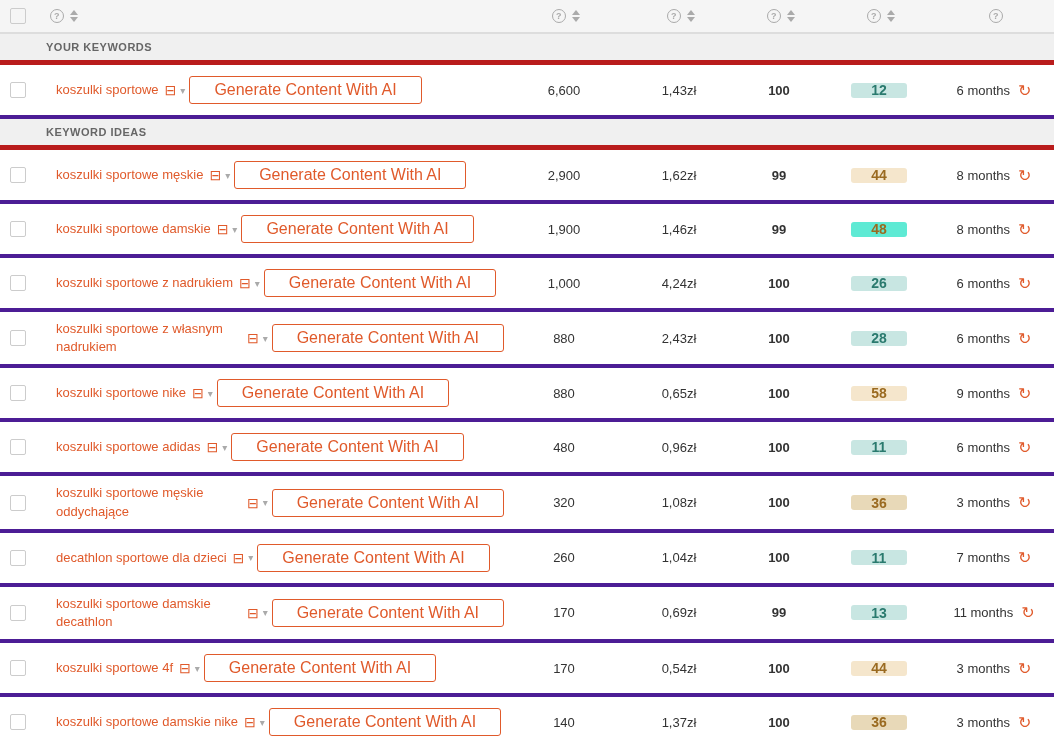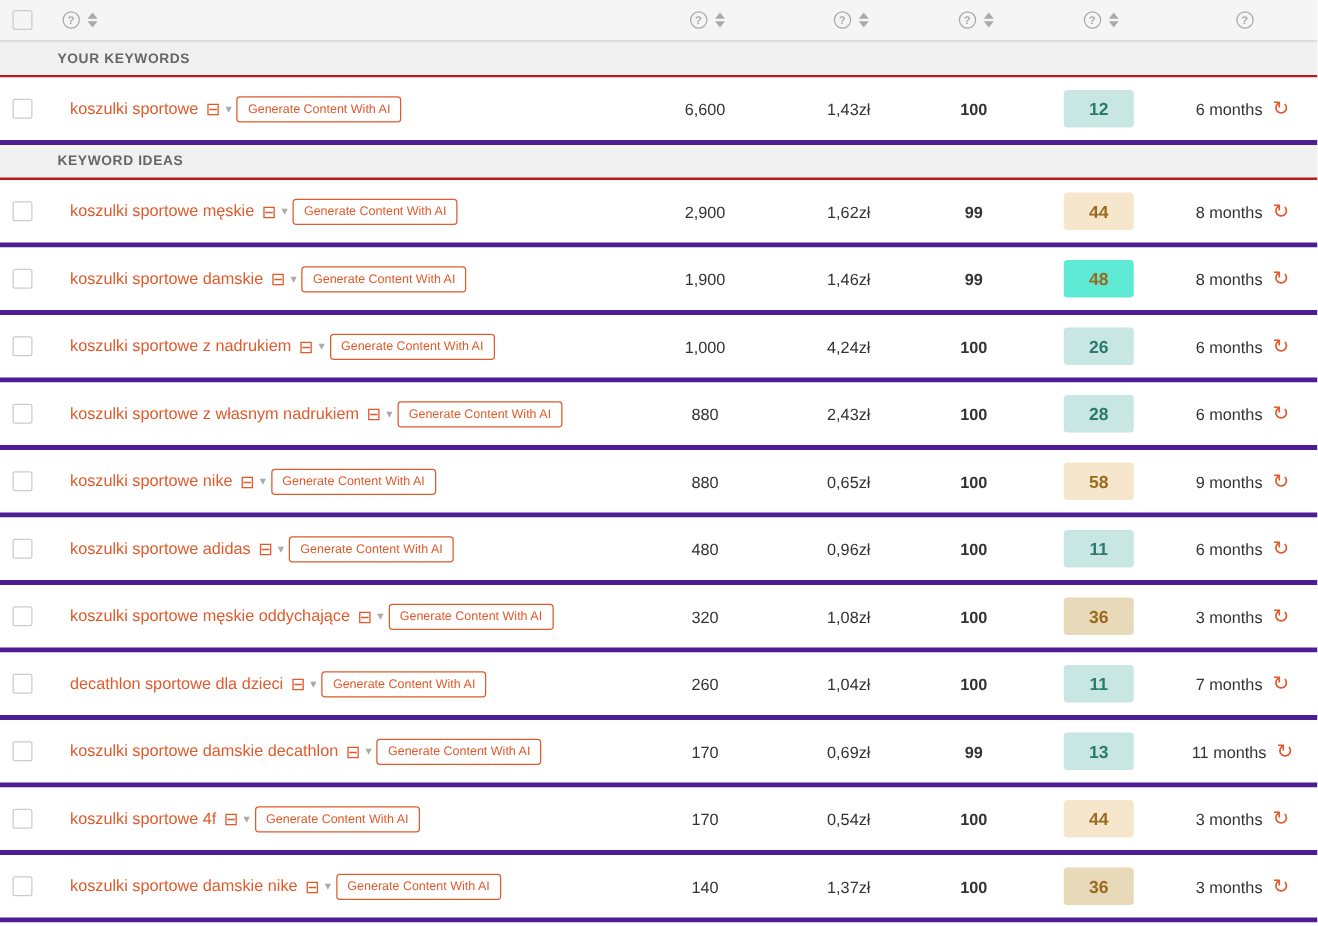--- a/index.html
+++ b/index.html
@@ -68,21 +68,21 @@
 
     
     .section-header {
       background: #f0f0f0;
       padding: 7px 10px 7px 46px;
       font-size: 11px;
       font-weight: 700;
       color: #666;
       text-transform: uppercase;
       letter-spacing: 0.5px;
-      border-bottom: 2px solid #b91c1c;
+      border-bottom: 5px solid #b91c1c;
     }
 
     
     .data-row {
       display: flex;
       align-items: center;
       border-bottom: 4px solid #4c1d95;
       min-height: 54px;
       background: #fff;
     }
@@ -113,39 +113,39 @@
     .chevron-down {
       color: #aaa;
       font-size: 10px;
       cursor: pointer;
     }
 
     .generate-btn {
       border: 1.5px solid #e05a2b;
       color: #e05a2b;
       background: transparent;
-      padding: 4px 8px;
+      padding: 4px 24px;
       border-radius: 3px;
-      font-size: 10px;
+      font-size: 16px;
       cursor: pointer;
       white-space: nowrap;
     }
 
     .volume-val { text-align: center; font-size: 13px; }
     .cpc-val { text-align: center; font-size: 13px; }
     .pd-val { text-align: center; font-size: 13px; font-weight: bold; }
 
     .sd-cell {
       display: flex;
       align-items: center;
       justify-content: center;
     }
     .sd-badge {
       width: 56px;
-      height: 30px;
+      height: 15px;
       display: flex;
       align-items: center;
       justify-content: center;
       font-size: 14px;
       font-weight: 600;
       border-radius: 3px;
     }
 
     .updated-cell {
       display: flex;

